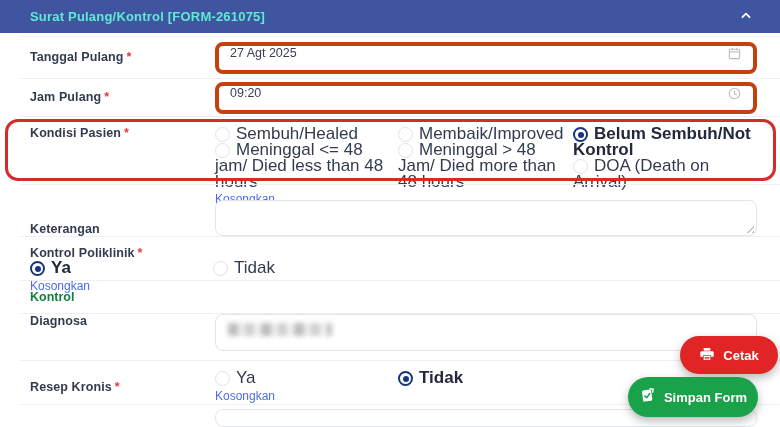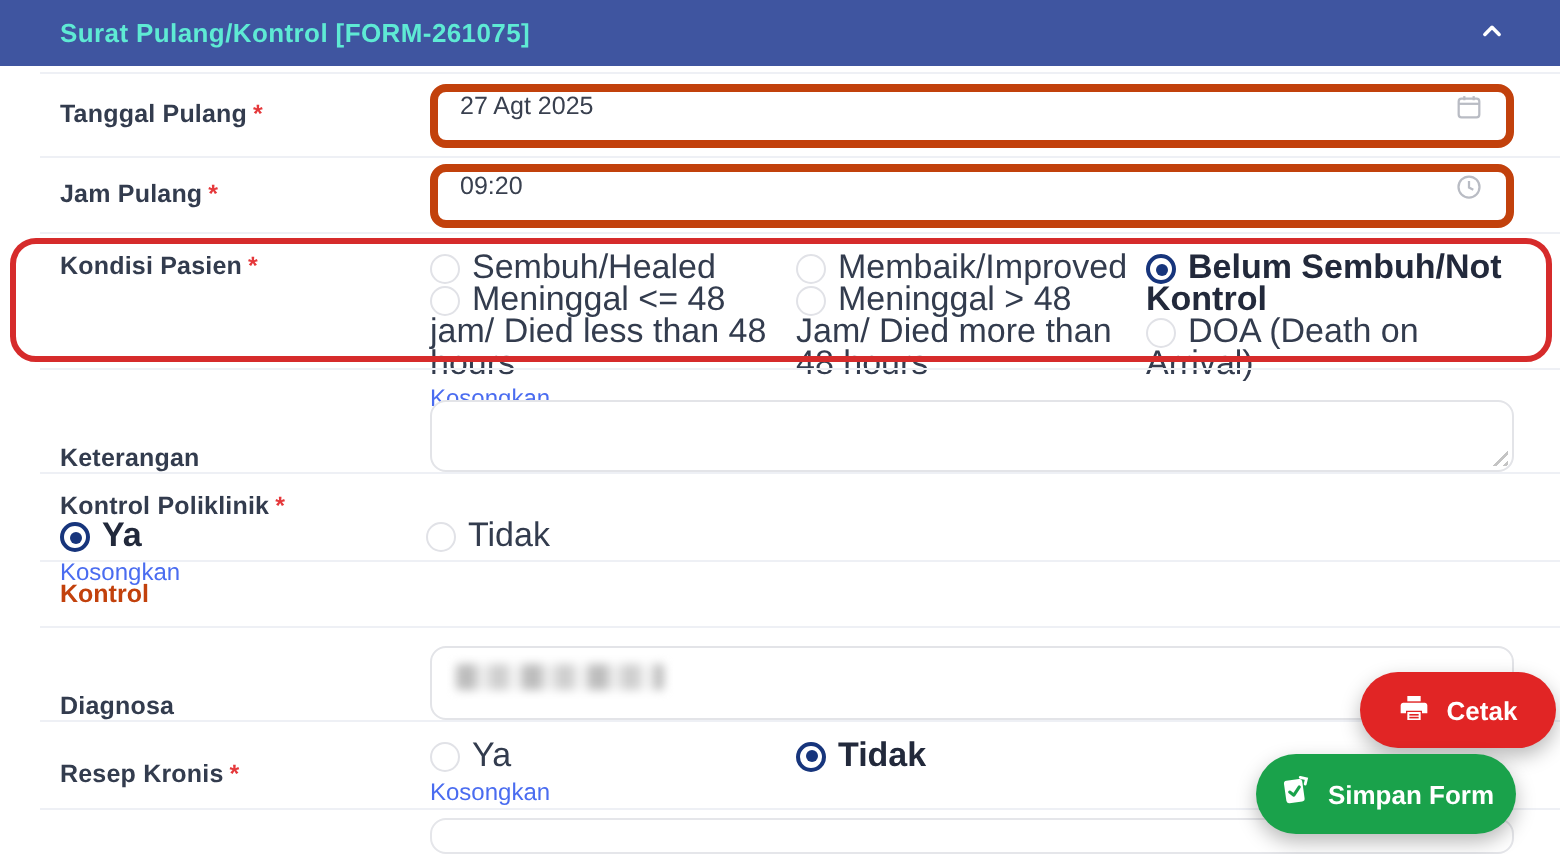--- a/index.html
+++ b/index.html
@@ -76,23 +76,23 @@
   .grip{
     position:absolute;right:3px;bottom:3px;width:9px;height:9px;pointer-events:none;
     background:repeating-linear-gradient(135deg,#c4c4c4 0 1.3px,transparent 1.3px 3.6px);
     clip-path:polygon(100% 0,100% 100%,0 100%);
   }
   
   .r-poli{height:44px;padding-top:9px;flex-direction:column;}
   .r-resep{height:44px;padding-top:9px;align-items:center;}
   
   .r-section{height:33px;padding-top:9px;}
-  .section-title{font-size:12.5px;font-weight:700;color:#c2410c;}
-  
-  .r-diagnosa{height:47px;padding-top:0;align-items:flex-end;}
+  .section-title{font-size:12.5px;font-weight:700;color:#15803d;}
+  
+  .r-diagnosa{height:47px;padding-top:0;}
   .box-lg{
     box-sizing:border-box;flex:1;height:37px;border:1px solid #e3e4e8;border-radius:8px;
     padding:8px 12px;background:#fff;
   }
   .redacted{
     width:104px;height:13px;border-radius:2px;filter:blur(2.5px);
     background:repeating-linear-gradient(90deg,#bdbdbd 0 10px,#ececec 10px 17px,#cfcfcf 17px 26px,#f2f2f2 26px 33px);
   }
   
   .r-partial{height:11px;padding-top:4px;border-top:1px solid #eef0f5;}

